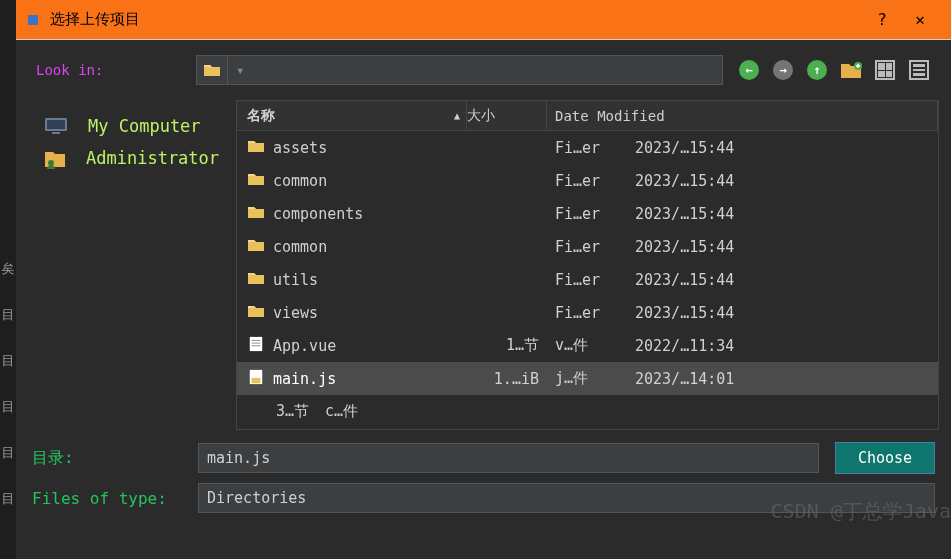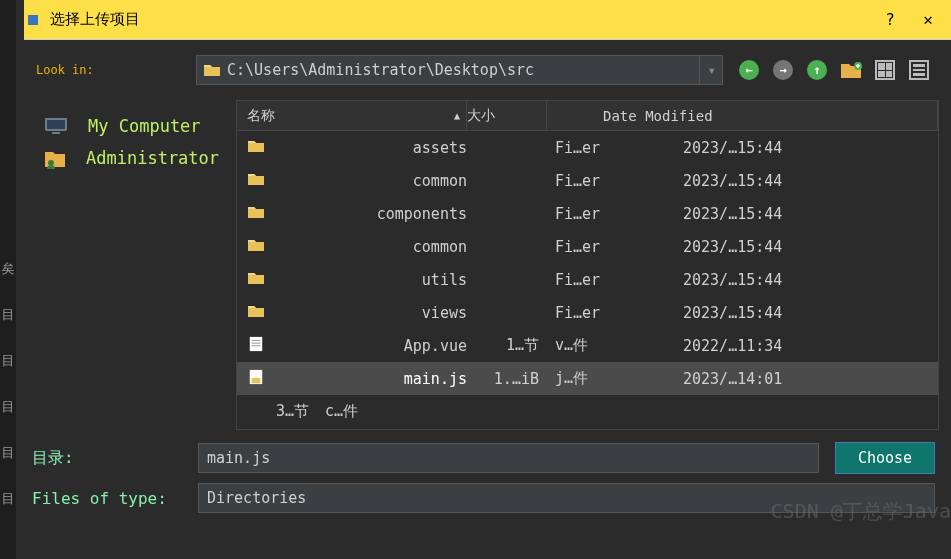--- a/index.html
+++ b/index.html
@@ -6,40 +6,39 @@
 body {
   background: #2b2b2b;
   font-family: "Microsoft YaHei", Consolas, monospace;
   font-size: 14px;
   color: #bbbbbb;
   width: 951px;
   height: 559px;
   overflow: hidden;
 }
 .titlebar {
-  background: #fde047;
+  background: #f97316;
   height: 40px;
   display: flex;
   align-items: center;
-  padding: 0 4px;
+  padding: 0 12px;
   color: #000;
   border-bottom: 1px solid #ccc;
-  margin-left: 8px;
 }
 .titlebar .sq { width: 10px; height: 10px; background: #3b74c1; margin-right: 12px; }
 .titlebar .title { flex: 1; font-size: 15px; }
 .titlebar .win-btn { width: 38px; text-align: center; font-size: 16px; cursor: pointer; }
 .dark-area { background: #2b2b2b; padding: 0; }
 .topbar {
   display: flex;
   align-items: center;
   height: 60px;
   padding: 0 20px;
 }
-.lookin-label { width: 160px; color: #eab308; font-size: 12px; }
+.lookin-label { width: 160px; color: #d946ef; font-size: 14px; }
 .path-combo {
   flex: 1;
   display: flex;
   align-items: center;
   background: #3c3f41;
   border: 1px solid #555;
   height: 30px;
   padding: 0 6px;
 }
 .path-combo .folder-ico { margin-right: 6px; }
@@ -60,43 +59,43 @@
 .file-area { flex: 1; border: 1px solid #444; background: #2b2b2b; margin-right: 12px; }
 .file-header {
   display: flex;
   height: 30px;
   align-items: center;
   border-bottom: 1px solid #444;
   background: #323232;
   color: #d0d0d0;
   font-size: 14px;
 }
-.col-name { width: 230px; padding-left: 10px; display:flex; align-items:center; justify-content:space-between; }
+.col-name { width: 230px; padding-left: 10px; display:flex; align-items:center; }
 .col-size { width: 80px; text-align: right; padding-right: 8px; }
 .col-type { width: 80px; text-align: left; padding-left: 8px; }
-.col-date { flex: 1; text-align: left; padding-left: 8px; margin-left: 48px; }
+.col-date { flex: 1; text-align: left; padding-left: 8px; }
 .file-header > div { border-right: 1px solid #444; height: 100%; display:flex; align-items:center; }
-.file-header .col-name { justify-content: flex-start; gap: 5px; }
+.file-header .col-name { justify-content: flex-start; gap: 5px; font-weight: bold; }
 .sort-arrow { margin-left: auto; margin-right: 6px; font-size: 10px; }
 .file-row {
   display: flex;
   height: 33px;
   align-items: center;
   color: #d0d0d0;
   font-family: Consolas, monospace;
   font-size: 15px;
   cursor: pointer;
 }
 .file-row .col-name { display: flex; align-items: center; gap: 8px; }
 .file-row.selected { background: #4b4b4b; }
 .file-row.selected .col-name { color: #fff; }
 .folder-svg, .file-svg { width: 18px; height: 16px; flex-shrink: 0; }
 .bottom { padding: 8px 16px 0 16px; }
 .form-row { display: flex; align-items: center; height: 40px; gap: 8px; }
-.form-label { width: 158px; color: #86efac; font-size: 16px; }
+.form-label { width: 158px; color: #22c55e; font-size: 16px; }
 .form-input { flex: 1; background: #3c3f41; border: 1px solid #555; height: 30px; color: #d0d0d0; padding: 0 8px; font-family: Consolas, monospace; font-size: 15px; }
 .choose-btn {
   width: 100px; height: 32px;
   background: #0f766e;
   border: 1px solid #4a7bb0;
   color: #fff;
   font-family: Consolas, monospace;
   font-size: 15px;
   cursor: pointer;
   margin-left: 8px;
@@ -131,21 +130,20 @@
     </div>
 
     <div class="dark-area">
       <div class="topbar">
         <div class="lookin-label">Look in:</div>
         <div class="path-combo">
           <svg class="folder-svg folder-ico" viewBox="0 0 18 14">
               <path fill="#e8c15b" d="M1 2h6l2 2h8v9H1z"></path>
               <path fill="#f3d789" d="M1 2h6l2 2H1z"></path>
             </svg>
-          <div class="path-text">C:\Users\Administrator\Desktop\src</div>
           <div class="drop">▾</div>
         </div>
         <div class="nav-btns">
           <div class="nav-btn">
               <div class="circle c-green">←</div>
             </div>
           <div class="nav-btn">
               <div class="circle c-gray">→</div>
             </div>
           <div class="nav-btn">

